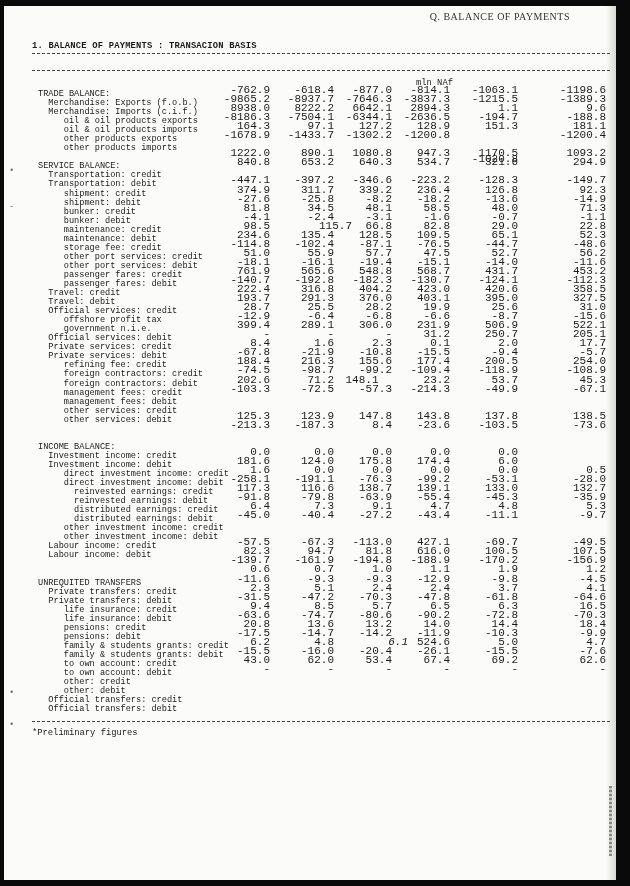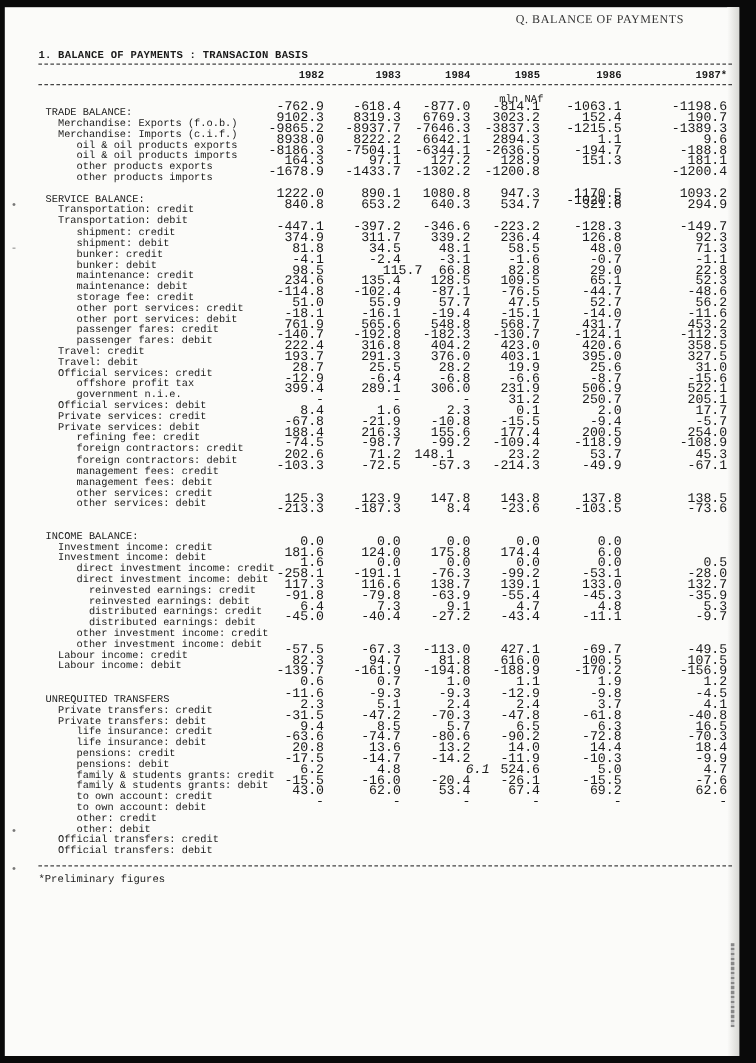--- a/index.html
+++ b/index.html
@@ -22,50 +22,34 @@
   .stripe{position:absolute;right:4px;top:780px;width:3px;height:70px;background:repeating-linear-gradient(to bottom,#888 0 2px,#ccc 2px 4px);}
 </style>
 </head>
 <body>
 
 <div class="page">
   <div class="edge"></div>
   <div class="section-hdr">Q. BALANCE OF PAYMENTS</div>
   <div class="title">1. BALANCE OF PAYMENTS : TRANSACION BASIS</div>
   <div class="dash" style="top:47px"></div>
-  <div class="years">
-    <span class="yr" style="left:178px">1982</span>
-    <span class="yr" style="left:242px">1983</span>
-    <span class="yr" style="left:300px">1984</span>
-    <span class="yr" style="left:358px">1985</span>
-    <span class="yr" style="left:426px">1986</span>
-    <span class="yr" style="left:514px">1987*</span>
-  </div>
   <div class="dash" style="top:64px"></div>
   <div class="unit">mln NAf</div>
 
   <div class="labels" id="labels"><div class="lbl">TRADE BALANCE:</div><div class="lbl">  Merchandise: Exports (f.o.b.)</div><div class="lbl">  Merchandise: Imports (c.i.f.)</div><div class="lbl">     oil &amp; oil products exports</div><div class="lbl">     oil &amp; oil products imports</div><div class="lbl">     other products exports</div><div class="lbl">     other products imports</div><div class="lbl"></div><div class="lbl">SERVICE BALANCE:</div><div class="lbl">  Transportation: credit</div><div class="lbl">  Transportation: debit</div><div class="lbl">     shipment: credit</div><div class="lbl">     shipment: debit</div><div class="lbl">     bunker: credit</div><div class="lbl">     bunker: debit</div><div class="lbl">     maintenance: credit</div><div class="lbl">     maintenance: debit</div><div class="lbl">     storage fee: credit</div><div class="lbl">     other port services: credit</div><div class="lbl">     other port services: debit</div><div class="lbl">     passenger fares: credit</div><div class="lbl">     passenger fares: debit</div><div class="lbl">  Travel: credit</div><div class="lbl">  Travel: debit</div><div class="lbl">  Official services: credit</div><div class="lbl">     offshore profit tax</div><div class="lbl">     government n.i.e.</div><div class="lbl">  Official services: debit</div><div class="lbl">  Private services: credit</div><div class="lbl">  Private services: debit</div><div class="lbl">     refining fee: credit</div><div class="lbl">     foreign contractors: credit</div><div class="lbl">     foreign contractors: debit</div><div class="lbl">     management fees: credit</div><div class="lbl">     management fees: debit</div><div class="lbl">     other services: credit</div><div class="lbl">     other services: debit</div><div class="lbl"></div><div class="lbl"></div><div class="lbl">INCOME BALANCE:</div><div class="lbl">  Investment income: credit</div><div class="lbl">  Investment income: debit</div><div class="lbl">     direct investment income: credit</div><div class="lbl">     direct investment income: debit</div><div class="lbl">       reinvested earnings: credit</div><div class="lbl">       reinvested earnings: debit</div><div class="lbl">       distributed earnings: credit</div><div class="lbl">       distributed earnings: debit</div><div class="lbl">     other investment income: credit</div><div class="lbl">     other investment income: debit</div><div class="lbl">  Labour income: credit</div><div class="lbl">  Labour income: debit</div><div class="lbl"></div><div class="lbl"></div><div class="lbl">UNREQUITED TRANSFERS</div><div class="lbl">  Private transfers: credit</div><div class="lbl">  Private transfers: debit</div><div class="lbl">     life insurance: credit</div><div class="lbl">     life insurance: debit</div><div class="lbl">     pensions: credit</div><div class="lbl">     pensions: debit</div><div class="lbl">     family &amp; students grants: credit</div><div class="lbl">     family &amp; students grants: debit</div><div class="lbl">     to own account: credit</div><div class="lbl">     to own account: debit</div><div class="lbl">     other: credit</div><div class="lbl">     other: debit</div><div class="lbl">  Official transfers: credit</div><div class="lbl">  Official transfers: debit</div></div>
   <div class="nums" id="nums">
       <div class="row">
         <span class="v" style="left: 178px;">-762.9</span>
         <span class="v" style="left: 242px;">-618.4</span>
         <span class="v" style="left: 300px;">-877.0</span>
         <span class="v" style="left: 358px;">-814.1</span>
         <span class="v" style="left: 426px;">-1063.1</span>
         <span class="v" style="left: 514px;">-1198.6</span>
       </div>
       <div class="row">
-        <span class="v" style="left: 178px;">9102.3</span>
-        <span class="v" style="left: 242px;">8319.3</span>
-        <span class="v" style="left: 300px;">6769.3</span>
-        <span class="v" style="left: 358px;">3023.2</span>
-        <span class="v" style="left: 426px;">152.4</span>
-        <span class="v" style="left: 514px;">190.7</span>
-      </div>
-      <div class="row">
         <span class="v" style="left: 178px;">-9865.2</span>
         <span class="v" style="left: 242px;">-8937.7</span>
         <span class="v" style="left: 300px;">-7646.3</span>
         <span class="v" style="left: 358px;">-3837.3</span>
         <span class="v" style="left: 426px;">-1215.5</span>
         <span class="v" style="left: 514px;">-1389.3</span>
       </div>
       <div class="row">
         <span class="v" style="left: 178px;">8938.0</span>
         <span class="v" style="left: 242px;">8222.2</span>
@@ -140,20 +124,28 @@
       </div>
       <div class="row">
         <span class="v" style="left: 178px;">374.9</span>
         <span class="v" style="left: 242px;">311.7</span>
         <span class="v" style="left: 300px;">339.2</span>
         <span class="v" style="left: 358px;">236.4</span>
         <span class="v" style="left: 426px;">126.8</span>
         <span class="v" style="left: 514px;">92.3</span>
       </div>
       <div class="row">
+        <span class="v" style="left: 178px;">-27.6</span>
+        <span class="v" style="left: 242px;">-25.8</span>
+        <span class="v" style="left: 300px;">-8.2</span>
+        <span class="v" style="left: 358px;">-18.2</span>
+        <span class="v" style="left: 426px;">-13.6</span>
+        <span class="v" style="left: 514px;">-14.9</span>
+      </div>
+      <div class="row">
         <span class="v" style="left: 178px;">81.8</span>
         <span class="v" style="left: 242px;">34.5</span>
         <span class="v" style="left: 300px;">48.1</span>
         <span class="v" style="left: 358px;">58.5</span>
         <span class="v" style="left: 426px;">48.0</span>
         <span class="v" style="left: 514px;">71.3</span>
       </div>
       <div class="row">
         <span class="v" style="left: 178px;">-4.1</span>
         <span class="v" style="left: 242px;">-2.4</span>
@@ -489,21 +481,21 @@
         <span class="v" style="left: 358px;">2.4</span>
         <span class="v" style="left: 426px;">3.7</span>
         <span class="v" style="left: 514px;">4.1</span>
       </div>
       <div class="row">
         <span class="v" style="left: 178px;">-31.5</span>
         <span class="v" style="left: 242px;">-47.2</span>
         <span class="v" style="left: 300px;">-70.3</span>
         <span class="v" style="left: 358px;">-47.8</span>
         <span class="v" style="left: 426px;">-61.8</span>
-        <span class="v" style="left: 514px;">-40.8</span>
+        <span class="v" style="left: 514px;">-64.6</span>
       </div>
       <div class="row">
         <span class="v" style="left: 178px;">9.4</span>
         <span class="v" style="left: 242px;">8.5</span>
         <span class="v" style="left: 300px;">5.7</span>
         <span class="v" style="left: 358px;">6.5</span>
         <span class="v" style="left: 426px;">6.3</span>
         <span class="v" style="left: 514px;">16.5</span>
       </div>
       <div class="row">

